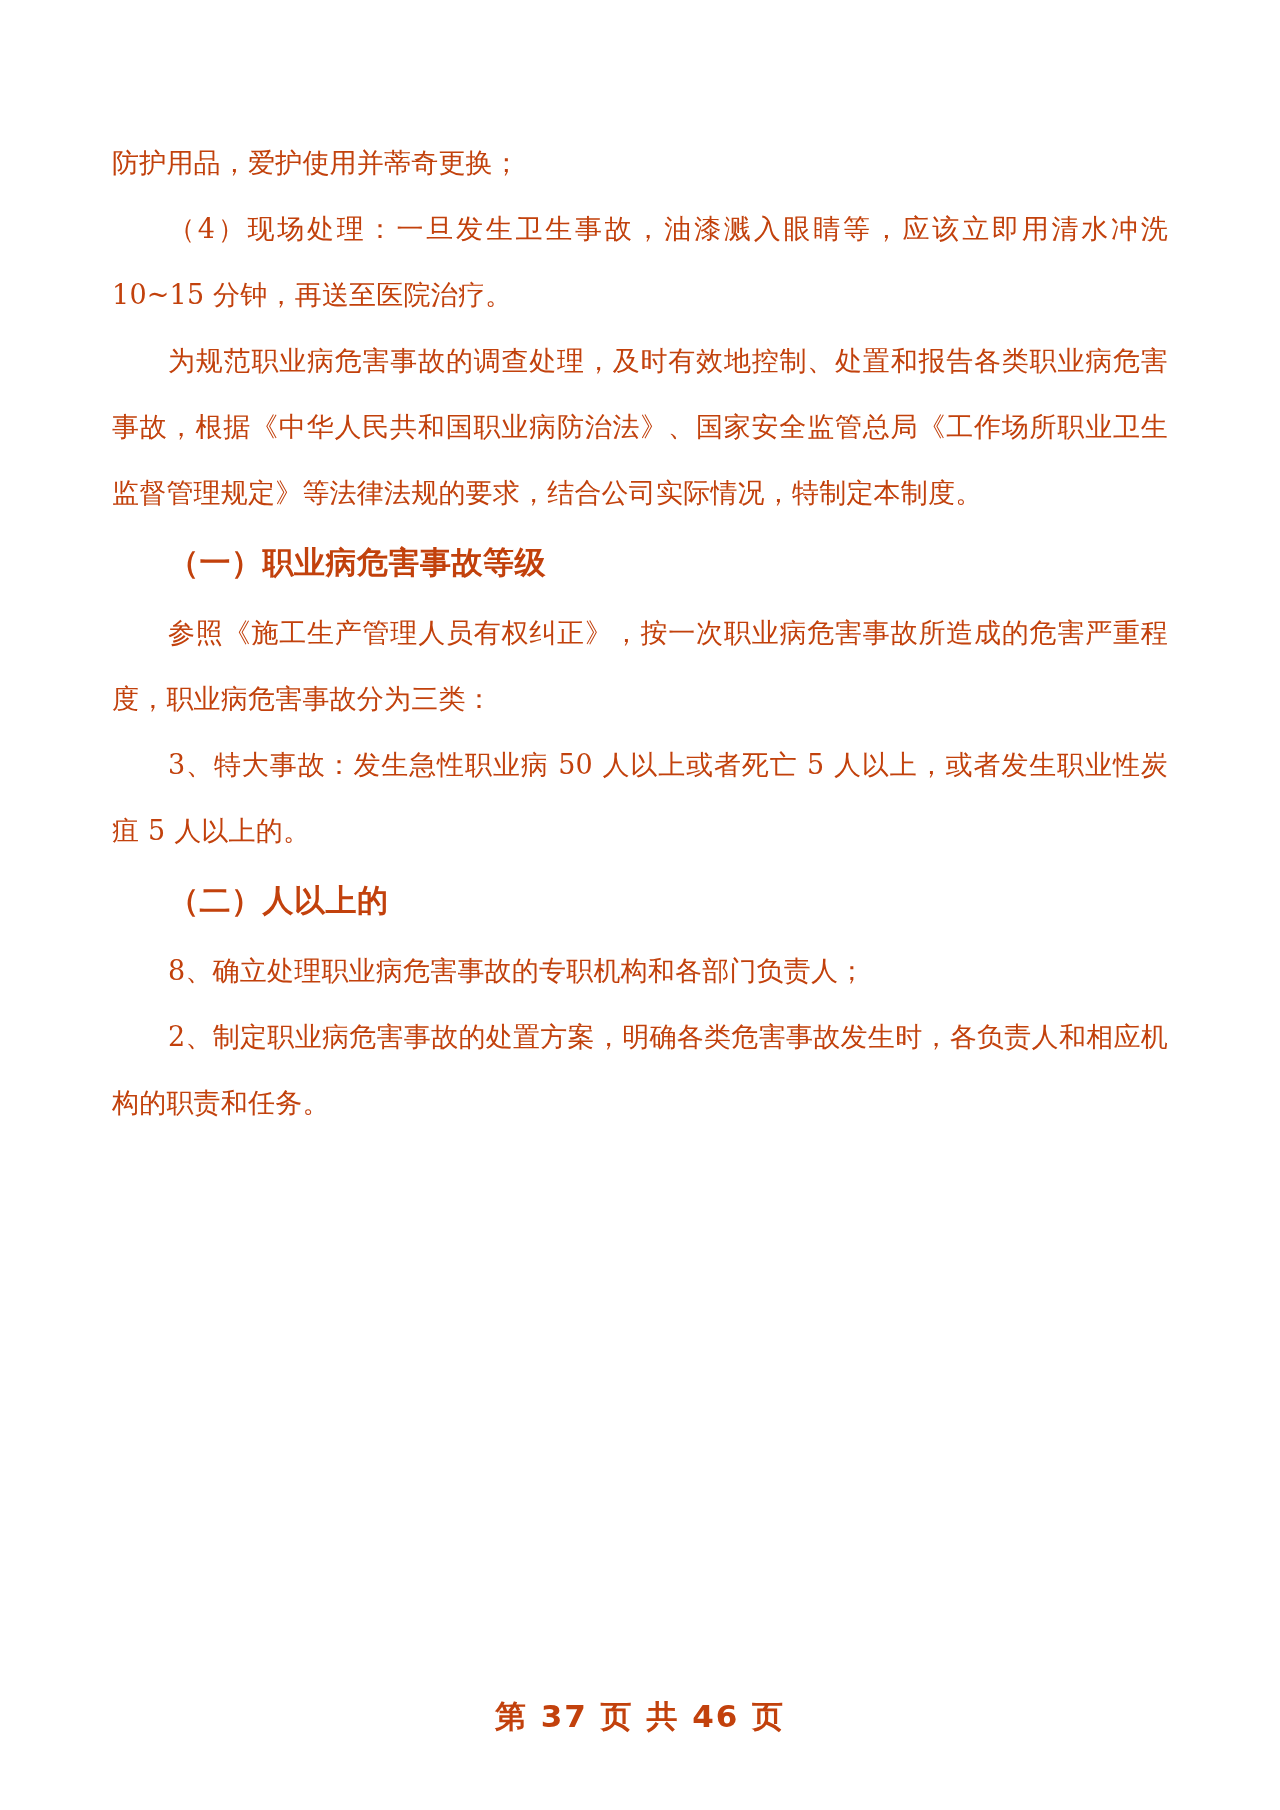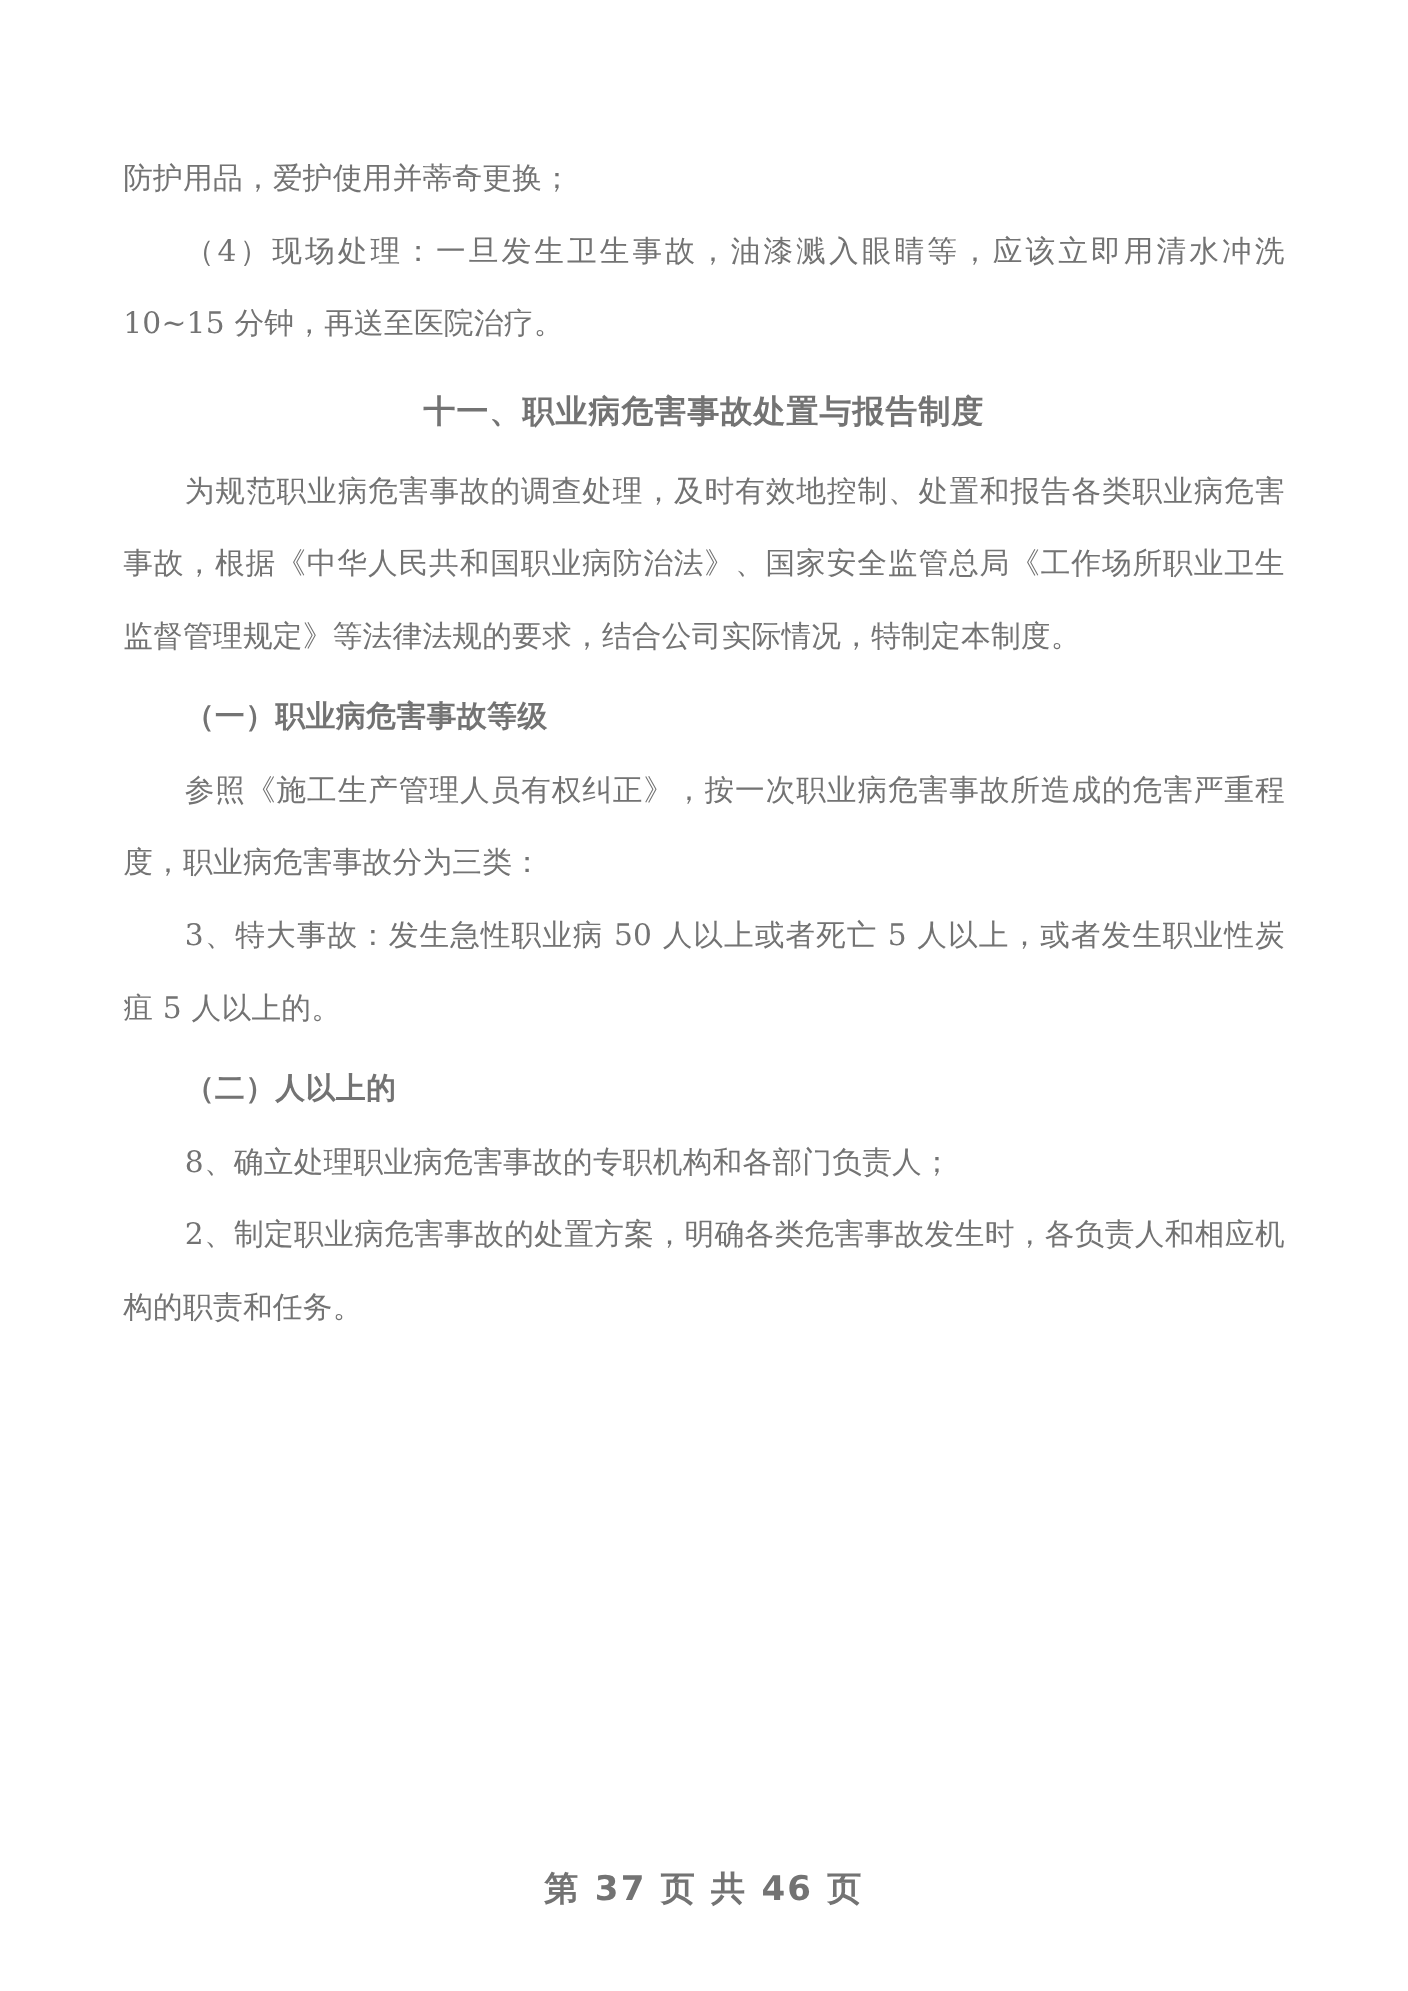--- a/index.html
+++ b/index.html
@@ -8,21 +8,21 @@
     background: #ffffff;
   }
   .page {
     width: 1280px;
     height: 1810px;
     background: #ffffff;
     position: relative;
     box-sizing: border-box;
     padding: 130px 112px 0 112px;
     font-family: "DejaVu Serif", "Liberation Serif", serif;
-    color: #737373;
+    color: #c2410c;
     overflow: hidden;
   }
   .body-text {
     font-size: 27px;
     line-height: 66px;
     text-align: justify;
     text-justify: inter-ideograph;
     letter-spacing: 0.2px;
   }
   .para {
@@ -35,23 +35,23 @@
   .section-title {
     text-align: center;
     font-family: "DejaVu Sans", "Liberation Sans", sans-serif;
     font-weight: bold;
     font-size: 29px;
     line-height: 80px;
     margin: 6px 0 0 0;
     letter-spacing: 1px;
   }
   .sub-title {
-    font-family: Liberation Serif, serif;
+    font-family: Liberation Mono, monospace;
     font-weight: bold;
-    font-size: 27px;
+    font-size: 31px;
     line-height: 70px;
     margin: 4px 0 0 0;
     text-indent: 56px;
     letter-spacing: 0.5px;
   }
   .footer {
     position: absolute;
     left: 0;
     right: 0;
     bottom: 72px;
@@ -67,21 +67,20 @@
 
 <div class="page">
 
   <div class="body-text">
 
     <p class="para">防护用品，爱护使用并蒂奇更换；</p>
 
 
     <p class="para indent2">（4）现场处理：一旦发生卫生事故，油漆溅入眼睛等，应该立即用清水冲洗 10~15 分钟，再送至医院治疗。</p>
 
-    <h2 class="section-title">十一、职业病危害事故处置与报告制度</h2>
 
     <p class="para indent2">为规范职业病危害事故的调查处理，及时有效地控制、处置和报告各类职业病危害事故，根据《中华人民共和国职业病防治法》、国家安全监管总局《工作场所职业卫生监督管理规定》等法律法规的要求，结合公司实际情况，特制定本制度。</p>
 
     <h3 class="sub-title">（一）职业病危害事故等级</h3>
 
     <p class="para indent2">参照《施工生产管理人员有权纠正》，按一次职业病危害事故所造成的危害严重程度，职业病危害事故分为三类：</p>
 
 
 
     <p class="para indent2">3、特大事故：发生急性职业病 50 人以上或者死亡 5 人以上，或者发生职业性炭疽 5 人以上的。</p>

